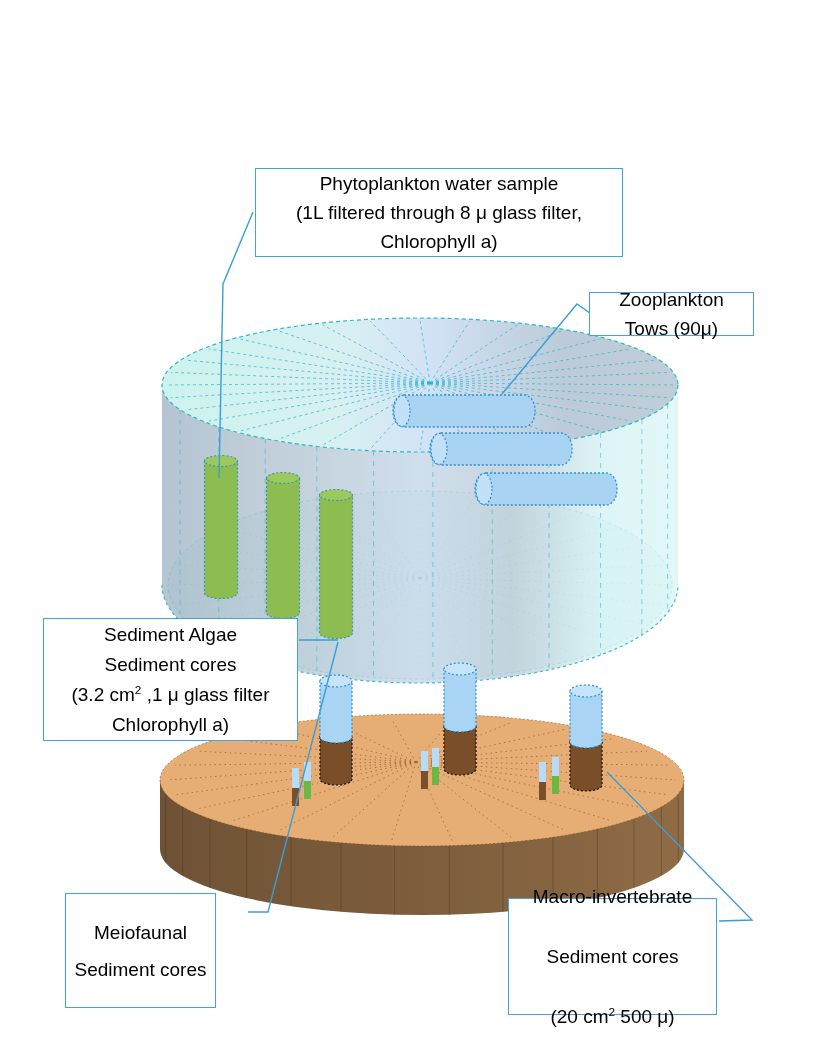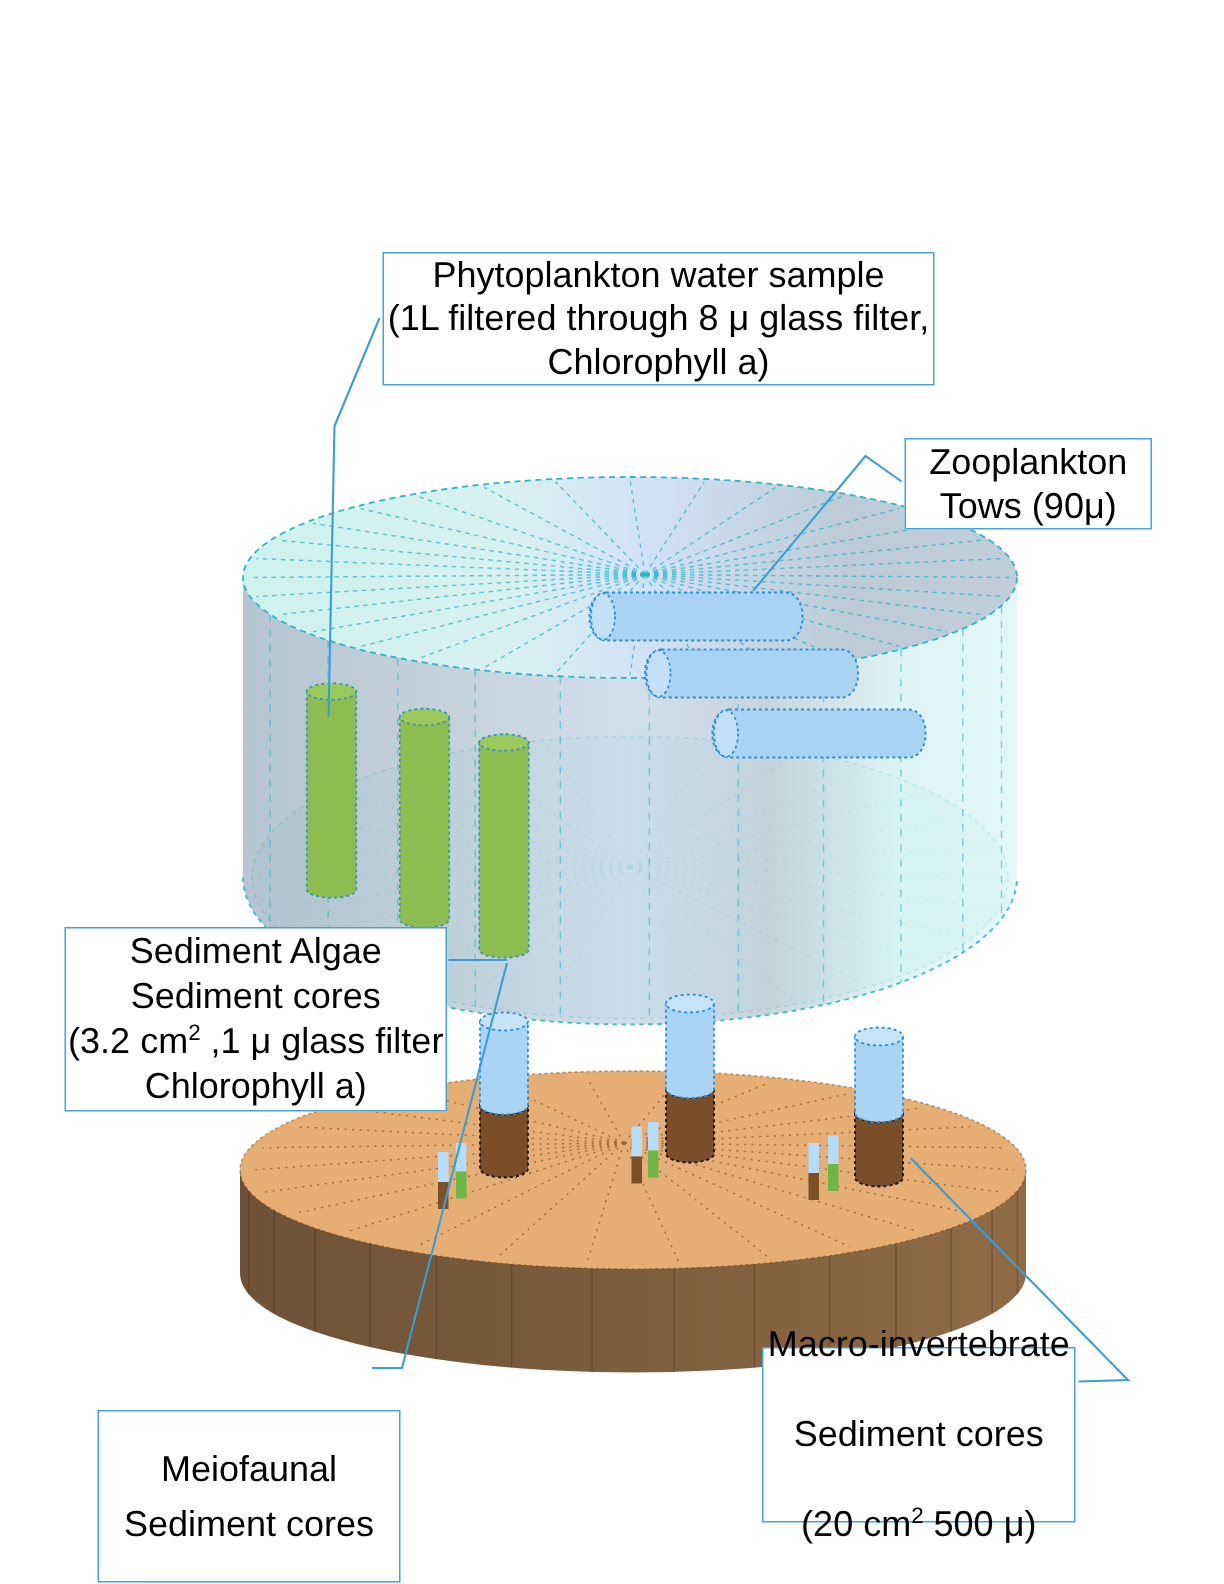--- a/index.html
+++ b/index.html
@@ -4,29 +4,29 @@
 <style>
   html,body{margin:0;padding:0;}
   body{
     width:816px;height:1056px;position:relative;background:#ffffff;
     font-family:"Liberation Sans", sans-serif;color:#000;overflow:hidden;
   }
   #scene{position:absolute;left:0;top:0;}
   .callout{
     position:absolute;background:#ffffff;border:1.5px solid #45a3d7;
     display:flex;flex-direction:column;justify-content:center;align-items:center;
-    text-align:center;font-size:24px;line-height:29px;box-sizing:border-box;
+    text-align:center;font-size:19px;line-height:29px;box-sizing:border-box;
     z-index:5;
   }
   .callout .ln{white-space:nowrap;}
   .callout sup{font-size:0.62em;vertical-align:super;line-height:0;}
   #box-phyto{left:255px;top:168px;width:368px;height:89px;}
-  #box-zoo{left:603px;top:292px;width:165px;height:61px;}
+  #box-zoo{left:589px;top:292px;width:165px;height:44px;}
   #box-benthic{left:43px;top:618px;width:255px;height:123px;line-height:30px;}
-  #box-meio{left:65px;top:893px;width:202px;height:115px;line-height:37px;margin-top:47px;}
+  #box-meio{left:65px;top:893px;width:151px;height:115px;line-height:37px;}
   #box-macro{left:508px;top:898px;width:209px;height:117px;line-height:37px;gap:23px;}
 </style>
 </head>
 <body>
 
 <svg id="scene" width="816" height="1056" viewBox="0 0 816 1056">
     <defs>
       <linearGradient id="topGrad" x1="0" y1="0" x2="1" y2="0">
         <stop offset="0" stop-color="#cdf3ee"></stop>
         <stop offset="0.35" stop-color="#d8f0f2"></stop>

